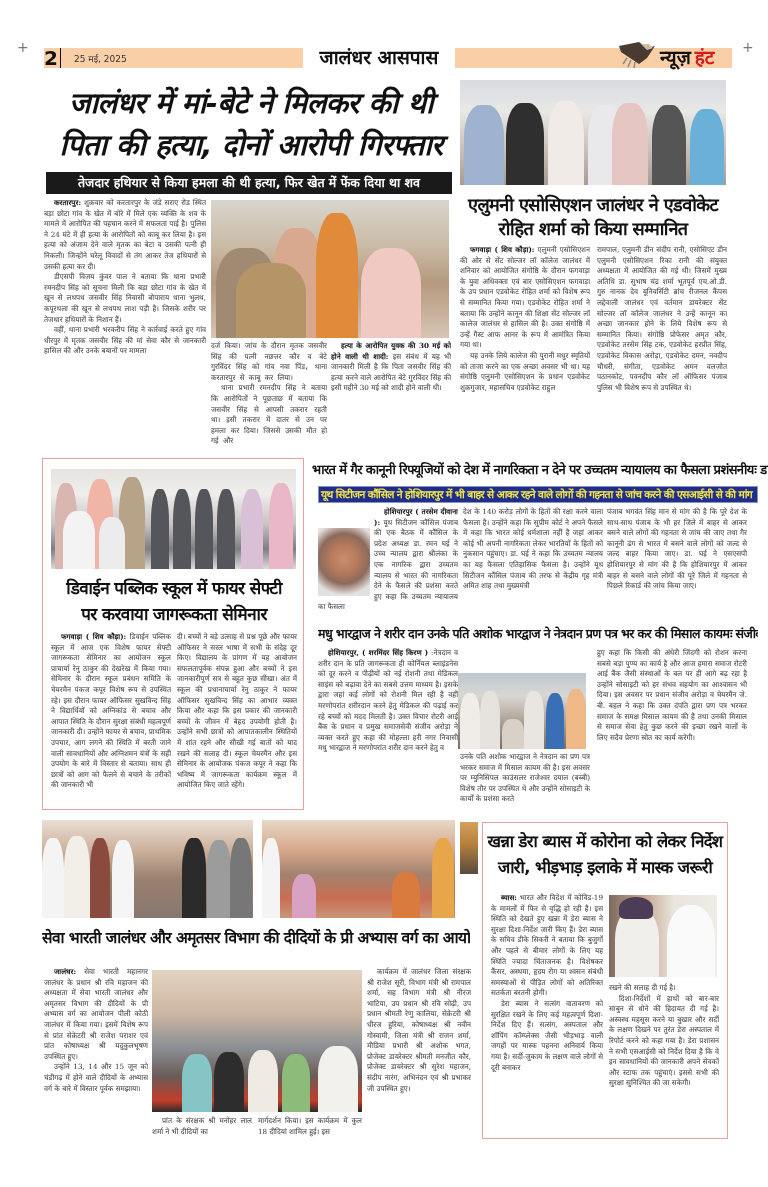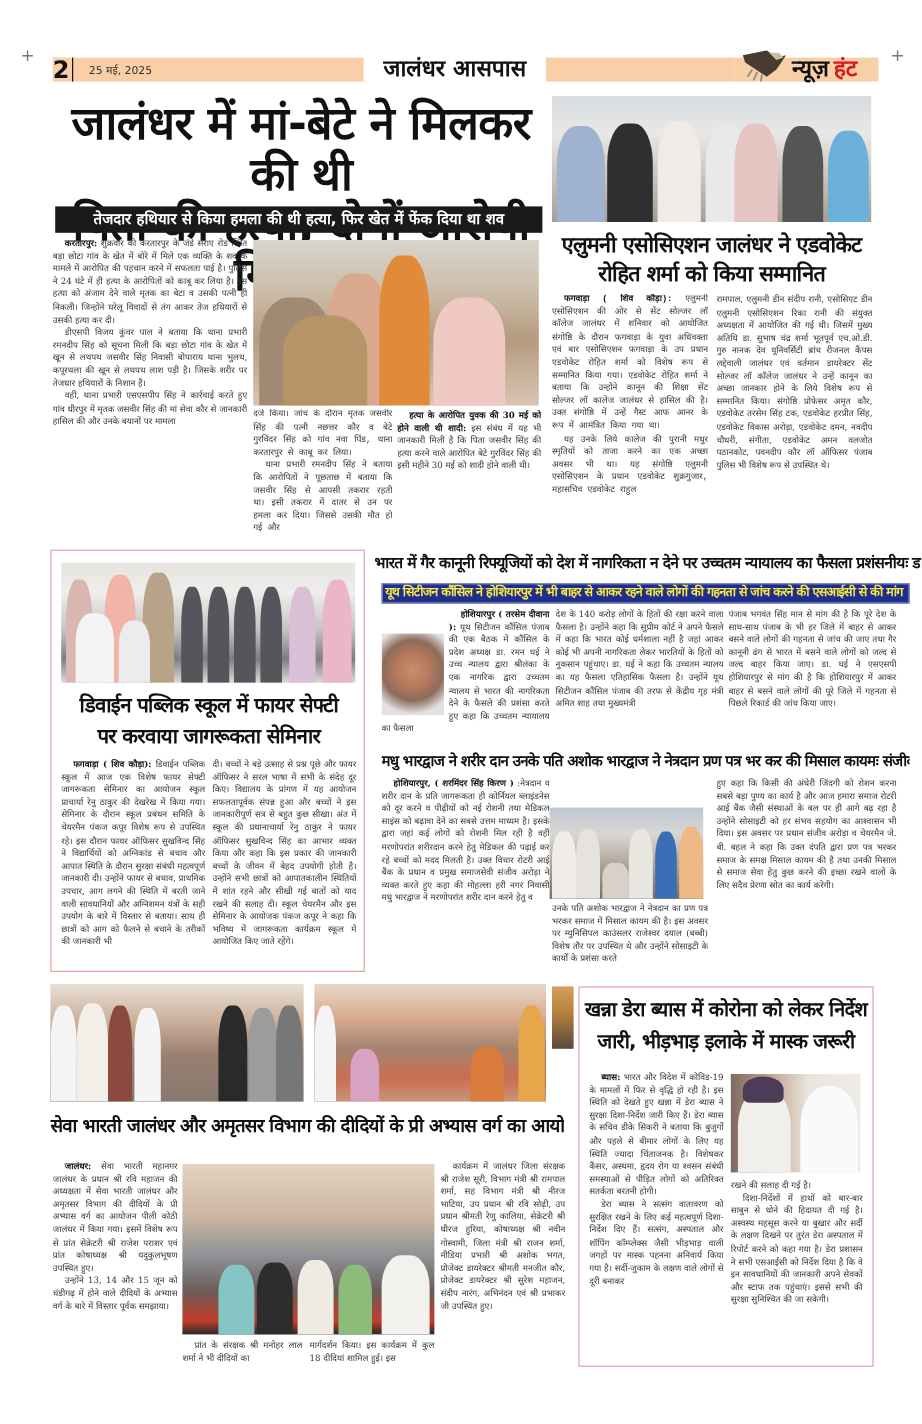--- a/index.html
+++ b/index.html
@@ -13,21 +13,21 @@
   .page-sep { position: absolute; left: 60px; top: 48px; width: 1px; height: 20px; background: #111; }
   .page-date { position: absolute; left: 74px; top: 52px; font-size: 9px; color: #333; }
   .section-title { position: absolute; left: 303px; top: 45px; width: 152px; text-align: center; font-size: 19px; font-weight: bold; color: #111; background: #fff; line-height: 24px; }
   .brand { position: absolute; left: 660px; top: 46px; font-size: 19px; font-weight: bold; line-height: 22px; white-space: nowrap; }
   .brand .b1 { color: #111; }
   .brand .b2 { color: #d7191c; margin-left: 4px; }
   .eagle { position: absolute; left: 617px; top: 38px; width: 42px; height: 32px; }
 
   
   .hl { position: absolute; font-weight: bold; color: #111; font-family: "DejaVu Sans", sans-serif; letter-spacing: -0.5px; }
-  .main-hl { left: 46px; top: 82px; width: 410px; font-size: 38px; line-height: 42px; text-align: center; }
+  .main-hl { left: 46px; top: 82px; width: 410px; font-size: 29px; line-height: 42px; text-align: center; font-style: italic; }
   .sub-bar { position: absolute; left: 46px; top: 172px; width: 406px; height: 22px; background: #1a1a1a; color: #fff; font-size: 12.5px; font-weight: bold; line-height: 22px; text-align: center; white-space: nowrap; overflow: hidden; }
 
   
   .col { position: absolute; font-family: "DejaVu Serif", serif; font-size: 7.2px; line-height: 10.6px; color: #333; text-align: justify; overflow: hidden; }
   .col b { color: #111; }
   .col p { text-indent: 10px; }
 
   
   .photo { position: absolute; overflow: hidden; }
   .ph-police { background: linear-gradient(180deg, #d9d5cd 0%, #c9b9a4 35%, #b59a7e 60%, #d8c5b4 100%); }
@@ -74,21 +74,21 @@
 <section>
   <div class="hl main-hl">
     <div>जालंधर में मां-बेटे ने मिलकर की थी</div>
     <div>पिता की हत्या, दोनों आरोपी गिरफ्तार</div>
   </div>
   <div class="sub-bar">तेजदार हथियार से किया हमला की थी हत्या, फिर खेत में फेंक दिया था शव</div>
 
   <div class="col" style="left:44px; top:198px; width:162px; height:250px;">
     <p><b>करतारपुर:</b> <span>शुक्रवार को करतारपुर के जंडे सराए रोड स्थित बड़ा छोटा गांव के खेत में बोरे में मिले एक व्यक्ति के शव के मामले में आरोपित की पहचान करने में सफलता पाई है। पुलिस ने 24 घंटे में ही हत्या के आरोपितों को काबू कर लिया है। इस हत्या को अंजाम देने वाले मृतक का बेटा व उसकी पत्नी ही निकली। जिन्होंने घरेलू विवादों से तंग आकर तेज हथियारों से उसकी हत्या कर दी।</span></p>
     <p>डीएसपी विजय कुंवर पाल ने बताया कि थाना प्रभारी रमनदीप सिंह को सूचना मिली कि बड़ा छोटा गांव के खेत में खून से लथपथ जसवीर सिंह निवासी बोपाराय थाना भुलथ, कपूरथला की खून से लथपथ लाश पड़ी है। जिसके शरीर पर तेजधार हथियारों के निशान हैं।</p>
-    <p>वहीं, थाना प्रभारी एसएसपीप सिंह ने कार्रवाई करते हुए गांव धीरपुर में मृतक जसवीर सिंह की मां सेवा कौर से जानकारी हासिल की और उनके बयानों पर मामला</p>
+    <p>वहीं, थाना प्रभारी भरकरीप सिंह ने कार्रवाई करते हुए गांव धीरपुर में मृतक जसवीर सिंह की मां सेवा कौर से जानकारी हासिल की और उनके बयानों पर मामला</p>
   </div>
 
   <div class="photo ph-police" style="left:211px; top:200px; width:238px; height:138px;">
     <div class="person" style="left:5px; width:60px; height:90px; background:#a08a72;"></div>
     <div class="person" style="left:62px; width:50px; height:110px; background:#d8a98f;"></div>
     <div class="person" style="left:105px; width:42px; height:125px; background:#e08a3a;"></div>
     <div class="person" style="left:150px; width:60px; height:90px; background:#efc9c2;"></div>
     <div class="person" style="left:25px; width:70px; height:75px; background:#b59567;"></div>
   </div>
 
@@ -108,21 +108,21 @@
     <div class="person" style="left:88px; width:36px; height:84px; background:#f0ebe6;"></div>
     <div class="person" style="left:128px; width:36px; height:80px; background:#e9e9ec;"></div>
     <div class="person" style="left:152px; width:36px; height:82px; background:#e6c6c2;"></div>
     <div class="person" style="left:192px; width:34px; height:80px; background:#555;"></div>
     <div class="person" style="left:230px; width:34px; height:76px; background:#6ab0d8;"></div>
   </div>
   <div class="hl2" style="left:460px; top:193px; width:266px; font-size:18px; line-height:24px;">
     <div>एलुमनी एसोसिएशन जालंधर ने एडवोकेट</div>
     <div>रोहित शर्मा को किया सम्मानित</div>
   </div>
-  <div class="col" style="left:460px; top:245px; width:130px; height:200px;font-family:Liberation Mono, monospace;">
+  <div class="col" style="left:460px; top:245px; width:130px; height:200px;">
     <p><b>फगवाड़ा ( शिव कौड़ा):</b> <span>एलुमनी एसोसिएशन की ओर से सेंट सोल्जर लॉ कॉलेज जालंधर में शनिवार को आयोजित संगोष्ठि के दौरान फगवाड़ा के युवा अधिवक्ता एवं बार एसोसिएशन फगवाड़ा के उप प्रधान एडवोकेट रोहित शर्मा को विशेष रूप से सम्मानित किया गया। एडवोकेट रोहित शर्मा ने बताया कि उन्होंने कानून की शिक्षा सेंट सोल्जर लॉ कालेज जालंधर से हासिल की है। उक्त संगोष्ठि में उन्हें गैस्ट आफ आनर के रूप में आमंत्रित किया गया था।</span></p>
     <p>यह उनके लिये कालेज की पुरानी मधुर स्मृतियों को ताजा करने का एक अच्छा अवसर भी था। यह संगोष्ठि एलुमनी एसोसिएशन के प्रधान एडवोकेट शुक्रगुजार, महासचिव एडवोकेट राहुल</p>
   </div>
   <div class="col" style="left:597px; top:245px; width:130px; height:200px;">
     <p style="text-indent:0">रामपाल, एलुमनी डीन संदीप रानी, एसोसिएट डीन एलुमनी एसोसिएशन रिका रानी की संयुक्त अध्यक्षता में आयोजित की गई थी। जिसमें मुख्य अतिथि डा. सुभाष चंद्र शर्मा भूतपूर्व एच.ओ.डी. गुरु नानक देव यूनिवर्सिटी ब्रांच रीजनल कैंपस लद्देवाली जालंधर एवं वर्तमान डायरेक्टर सेंट सोल्जर लॉ कॉलेज जालंधर ने उन्हें कानून का अच्छा जानकार होने के लिये विशेष रूप से सम्मानित किया। संगोष्ठि प्रोफेसर अमृत कौर, एडवोकेट तरसेम सिंह टक, एडवोकेट हरप्रीत सिंह, एडवोकेट विकास अरोड़ा, एडवोकेट दमन, नवदीप चौधरी, संगीता, एडवोकेट अमन वलजोत पठानकोट, पवनदीप कौर लॉ ऑफिसर पंजाब पुलिस भी विशेष रूप से उपस्थित थे।</p>
   </div>
 </section>
 
 <section class="boxed" style="left:42px; top:458px; width:262px; height:352px;">
   <div class="photo ph-school" style="left:8px; top:10px; width:245px; height:100px;">

